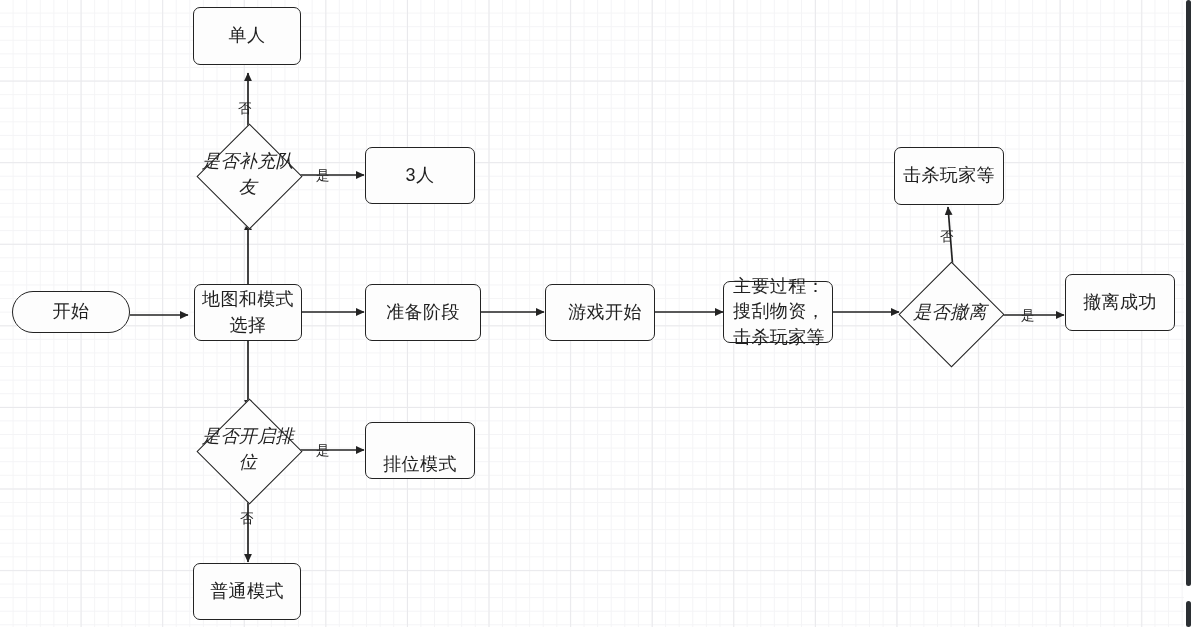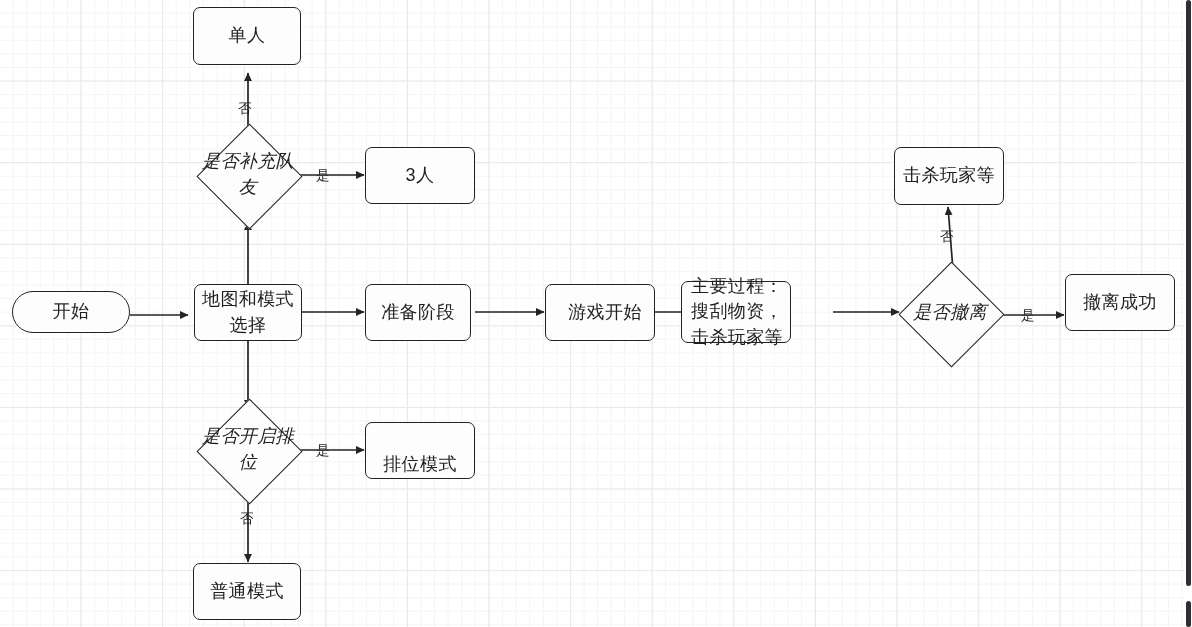--- a/index.html
+++ b/index.html
@@ -213,29 +213,29 @@
   </div>
 
   <div class="node process" style="left:365px; top:422px; width:110px; height:57px;align-items:flex-end;">
     <span>排位模式</span>
   </div>
 
   <div class="node process" style="left:193px; top:563px; width:108px; height:57px;">
     <span>普通模式</span>
   </div>
 
-  <div class="node process" style="left:365px; top:284px; width:106px; height:57px;">
+  <div class="node process" style="left:365px; top:284px; width:116px; height:57px;">
     <span>准备阶段</span>
   </div>
 
   <div class="node process" style="left:545px; top:284px; width:110px; height:57px;padding-left:10px;">
     <span>游戏开始</span>
   </div>
 
-  <div class="node process left-text" style="left:681px; top:281px; width:110px; height:62px;">
+  <div class="node process left-text" style="left:723px; top:281px; width:110px; height:62px;">
     <span>主要过程：
 搜刮物资，
 击杀玩家等</span>
   </div>
 
   <div class="node decision" style="left:898px; top:273px; width:104px; height:80px;">
     <span class="dia-shape"></span>
     <span class="dia-label">是否撤离</span>
   </div>
 

